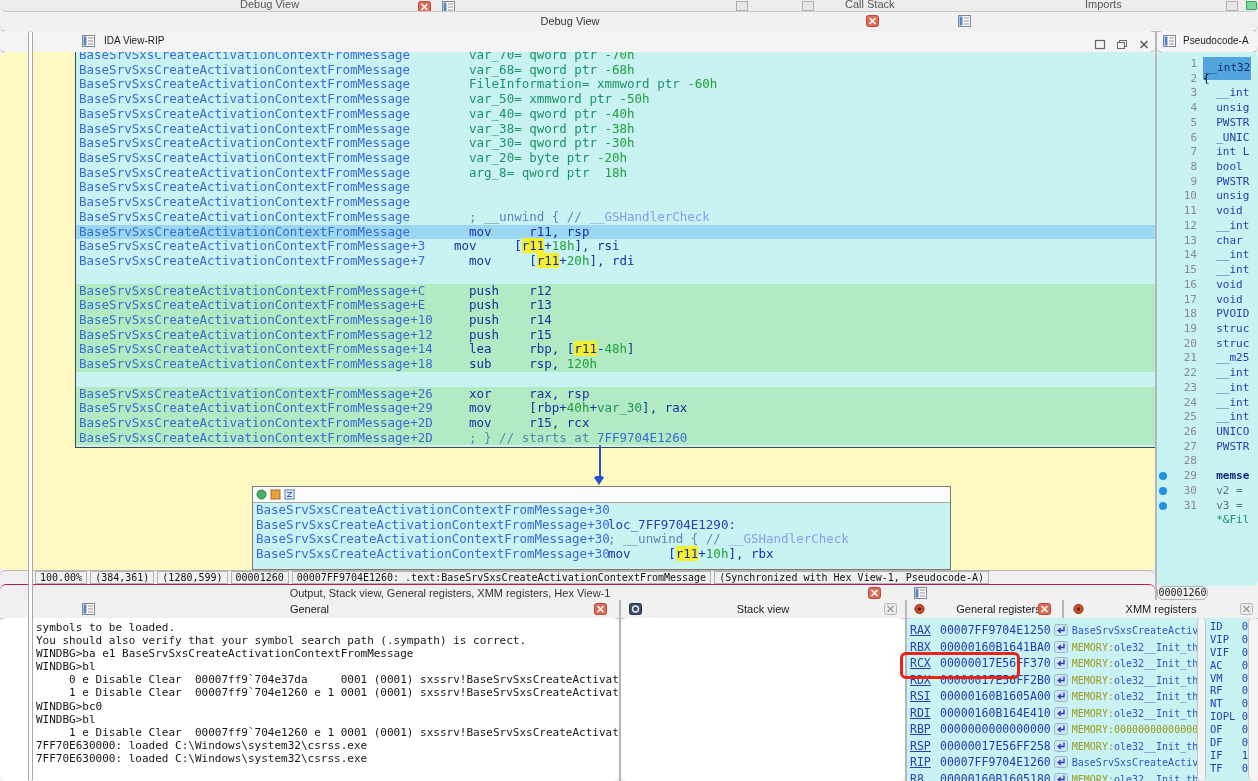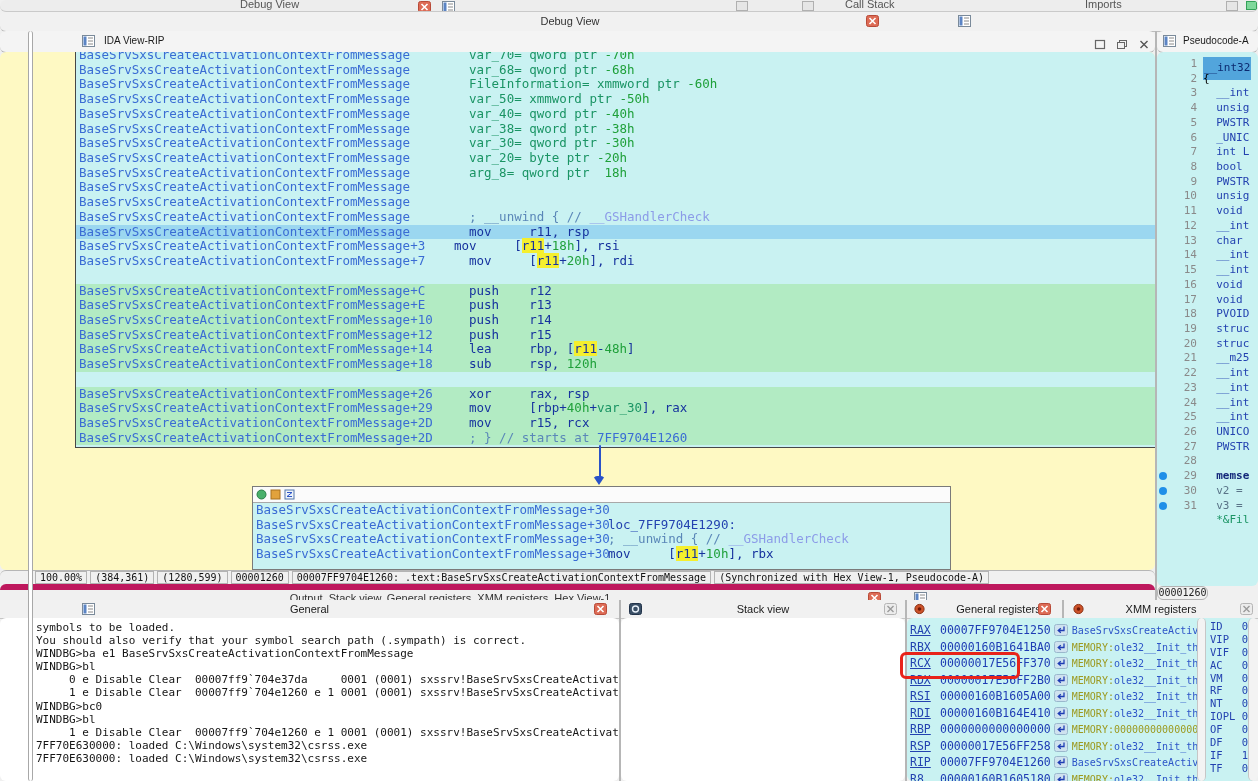--- a/index.html
+++ b/index.html
@@ -35,21 +35,21 @@
   #node2-title{position:absolute;left:0;top:0;width:100%;height:15px;background:#fbfbfb;border-bottom:1px solid #a8a8a8;}
   #node2-title .icon{position:absolute;top:2px;}
   #edge-line{left:599px;top:393px;width:2px;height:33px;background:#2a52c8;}
   #edge-head{left:593px;top:424px;width:0;height:0;border-left:6px solid transparent;border-right:6px solid transparent;border-top:9px solid #2a52c8;}
   #tick-blue{left:944px;top:0;width:0;height:0;border-left:5px solid transparent;border-right:5px solid transparent;border-top:5px solid #2a52c8;}
   #tick-green{left:1096px;top:0;width:2px;height:4px;background:#2f9e58;}
 
   
   #statusbar{left:0;top:570px;width:1155px;height:14px;background:#f0f0f0;border-top:1px solid #b6b6b6;display:flex;align-items:center;padding-left:35px;box-sizing:border-box;gap:3px;}
   #statusbar .cell{font-family:"DejaVu Sans Mono",monospace;font-size:10px;color:#111;border:1px solid #b3b3b3;background:#f0f0f0;padding:0 4px;height:11px;line-height:11px;white-space:pre;}
-  #tabstrip{left:0;top:584px;width:1155px;height:16px;background:#f0f0f0;border-top:6px solid #be185d;}
+  #tabstrip{left:0;top:584px;width:1155px;height:16px;background:#f0f0f0;border-top:1px solid #be185d;}
   #tabstrip .t{position:absolute;left:0;top:2px;width:900px;text-align:center;font-size:11px;color:#333;}
   #pc-status{left:1157px;top:586px;width:49px;height:12px;border:1px solid #b3b3b3;background:#f0f0f0;font-family:"DejaVu Sans Mono",monospace;font-size:10px;line-height:12px;text-align:center;color:#222;}
 
   
   #pc-body{left:1157px;top:52px;width:101px;height:534px;background:#c9f2f2;overflow:hidden;}
   .pcrow{position:absolute;left:0;width:100%;height:14.72px;font-family:"DejaVu Sans Mono",monospace;font-size:11px;line-height:14.7px;white-space:pre;}
   .pcnum{position:absolute;left:12px;width:28px;text-align:right;color:#8a8a8a;}
   .pccode{position:absolute;left:46px;white-space:pre;}
   .pc-kw{color:#2342b0}.pc-pl{color:#000}.pc-call{color:#14287a;font-weight:bold}
   .pc-var{color:#5a7488}.pc-teal{color:#1a9464}

